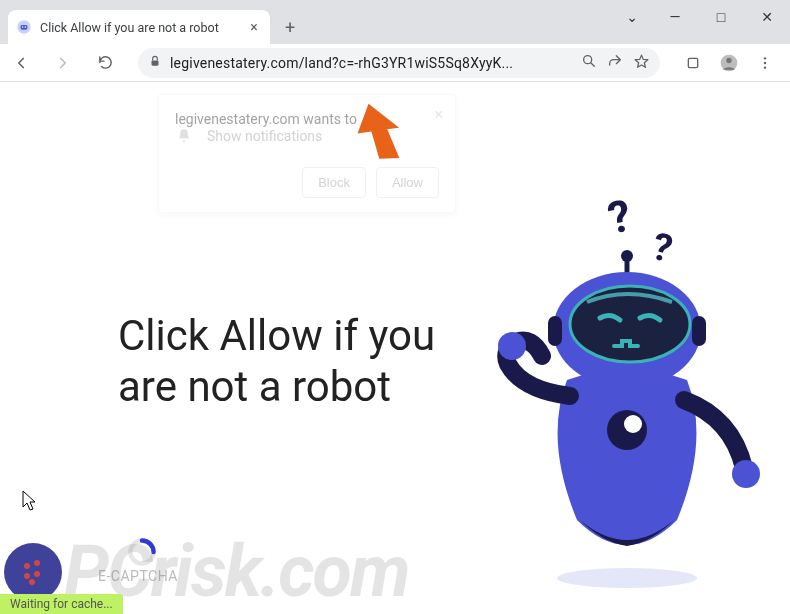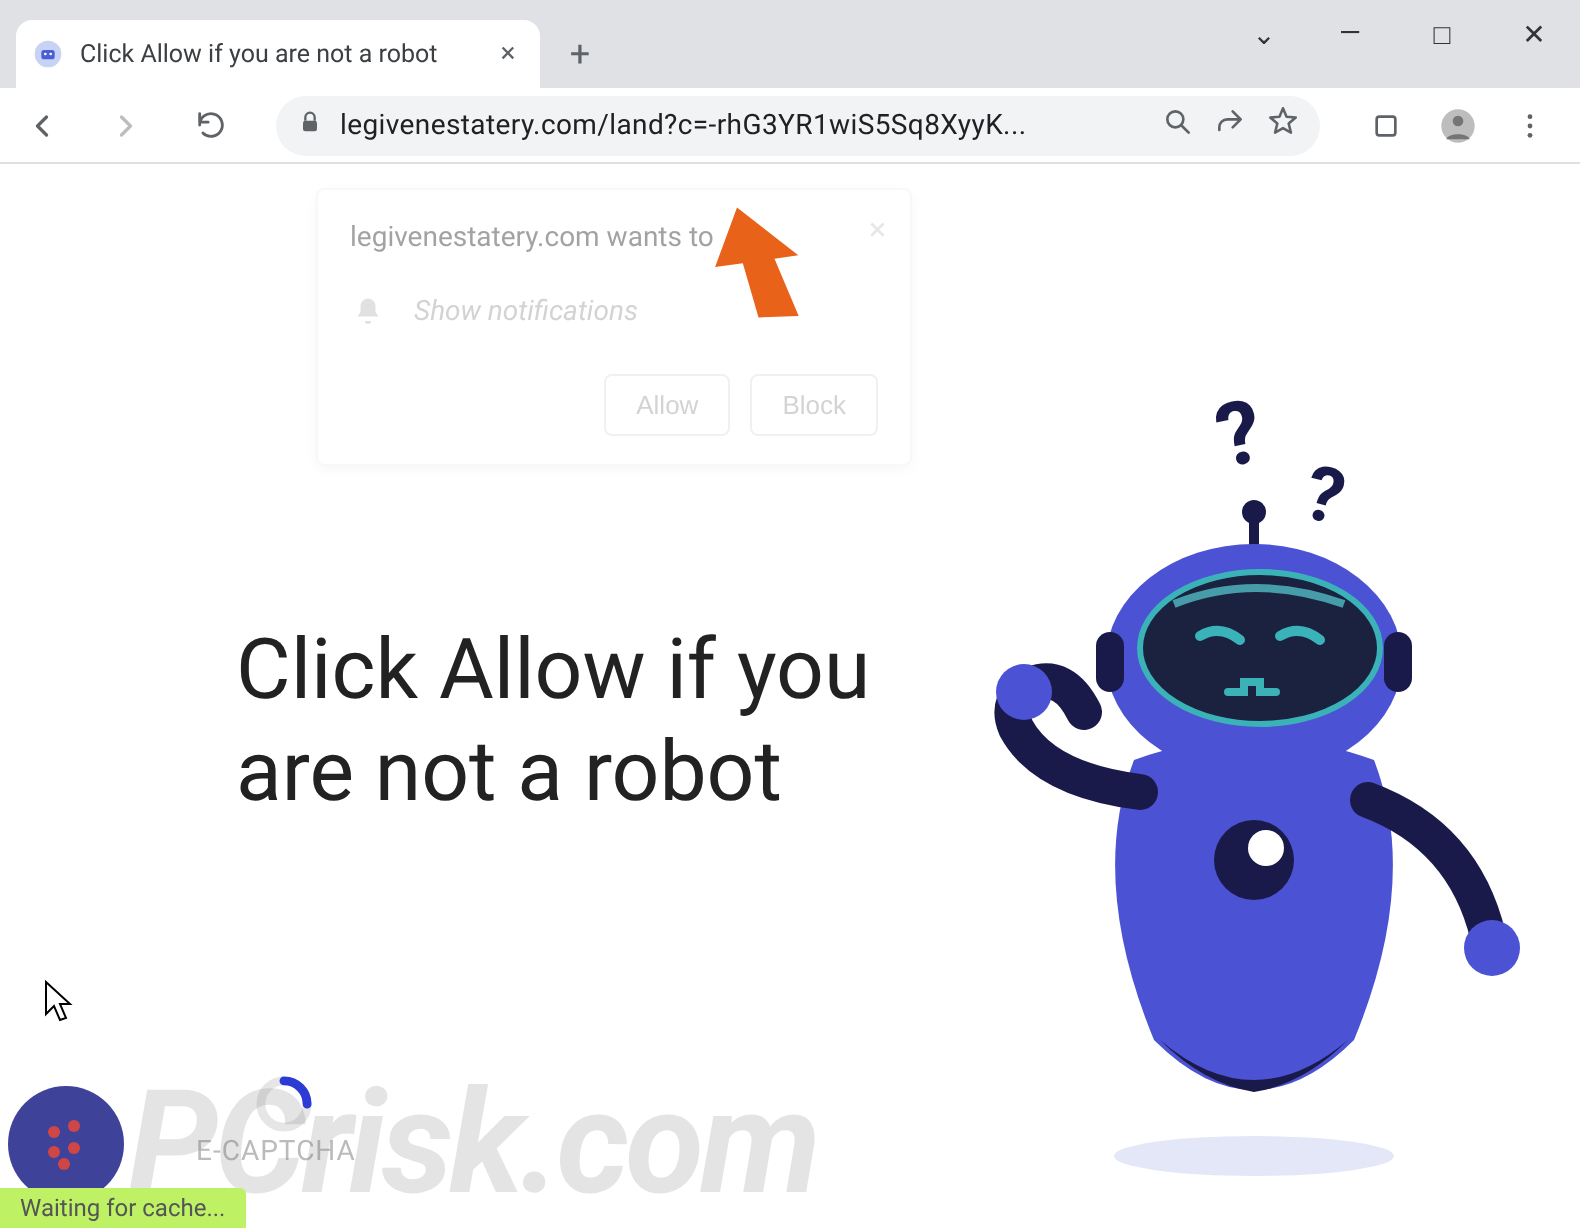--- a/index.html
+++ b/index.html
@@ -103,22 +103,22 @@
       position: absolute;
       top: 12px; left: 158px;
       width: 298px;
       background: #fff;
       border-radius: 4px;
       box-shadow: 0 2px 8px rgba(0,0,0,0.08);
       border: 1px solid #f0f0f0;
       opacity: 0.45;
       padding: 16px 16px 14px 16px;
     }
-    .notif-title { font-size: 14px; color: #333; margin-bottom: 20px; }
-    .notif-row { display:flex; align-items:center; gap:14px; color:#9e9e9e; font-size:14px;font-style:italic; }
+    .notif-title { font-size: 14px; color: #333; margin-bottom: 0; }
+    .notif-row { display:flex; align-items:center; gap:14px; color:#9e9e9e; font-size:14px; }
     .notif-bell { width:18px; height:18px; }
     .notif-btns { display:flex; justify-content:flex-end; gap:10px; margin-top:22px; }
     .notif-btn {
       border: 1px solid #e0e0e0;
       border-radius: 4px;
       padding: 7px 15px;
       font-size: 13px;
       color: #9e9e9e;
       background:#fff;
     }
@@ -295,22 +295,22 @@
     <div class="notif-title">legivenestatery.com wants to</div>
     <div class="notif-row">
       <span class="notif-bell">
         <svg width="18" height="18" viewBox="0 0 24 24">
             <path d="M12 3a5 5 0 0 0-5 5v4l-2 3h14l-2-3V8a5 5 0 0 0-5-5z M10 18a2 2 0 0 0 4 0" fill="#bdbdbd"></path>
           </svg>
       </span>
       <span>Show notifications</span>
     </div>
     <div class="notif-btns">
+      <button class="notif-btn">Block</button>
       <button class="notif-btn">Allow</button>
-      <button class="notif-btn">Block</button>
     </div>
   </div>
 
   <div class="arrow">
     <svg viewBox="0 0 70 70" width="70" height="70">
       <path d="M25 2 L52 30 L40 30 L48 60 L28 58 L24 30 L10 30 Z" fill="#e8621a" transform="rotate(-8 35 35)"></path>
     </svg>
   </div>
 
   <div class="headline">Click Allow if you are not a robot</div>

